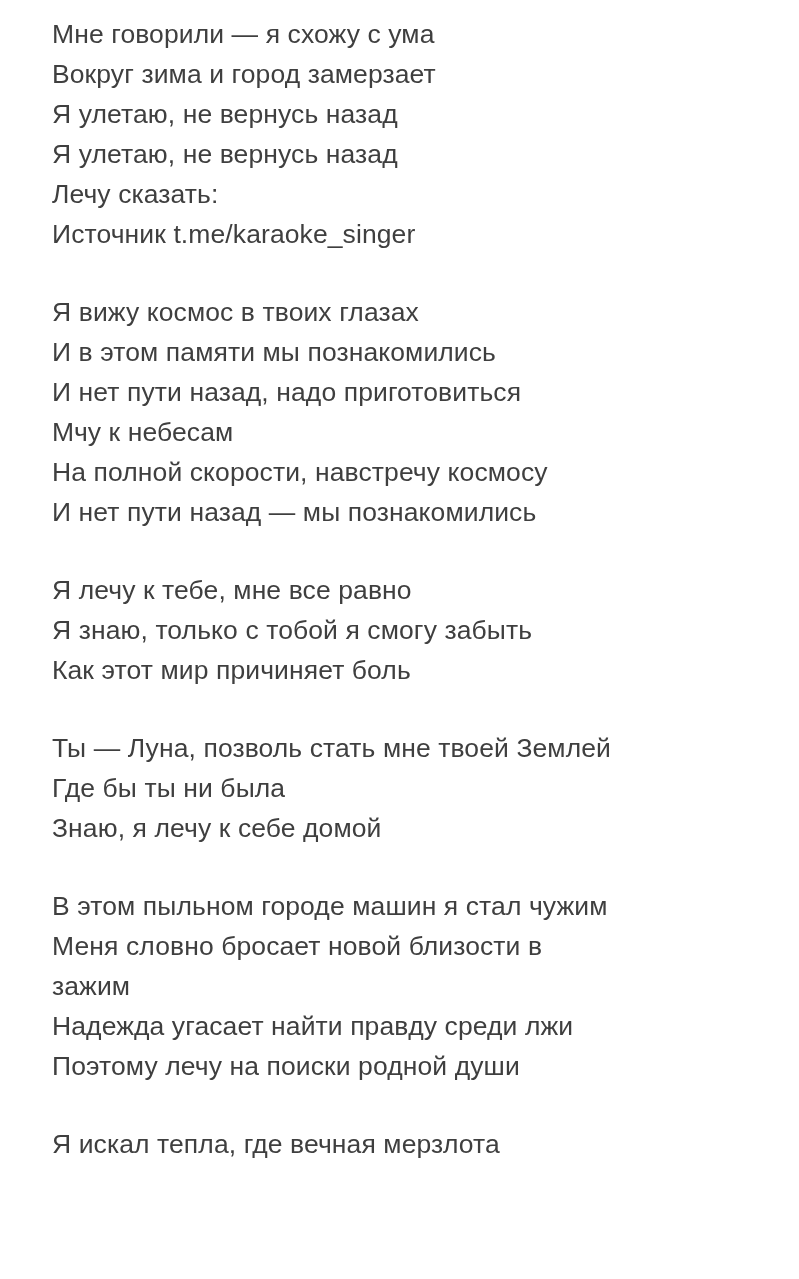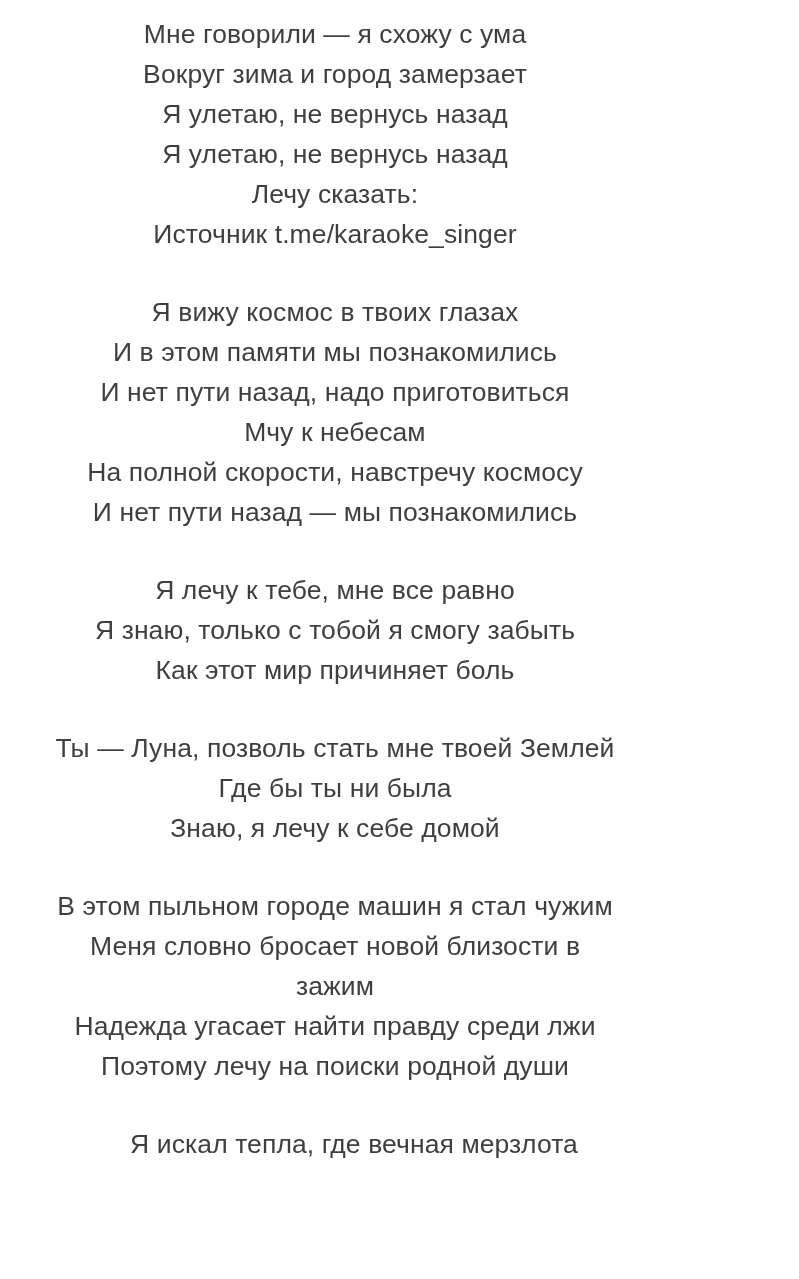--- a/index.html
+++ b/index.html
@@ -11,28 +11,26 @@
     width: 799px;
     height: 1279px;
     font-family: "Liberation Sans", sans-serif;
     color: #3c3c3c;
     overflow: hidden;
   }
   .lyrics-page {
     padding: 14px 30px 0 52px;
     box-sizing: border-box;
     width: 648px;
-    text-align: center;
   }
   .stanza {
     margin: 0 0 38px 0;
   }
   .stanza:last-child {
     margin-bottom: 0;
-    margin-left: 38px;
   }
   .line {
     font-size: 26.5px;
     line-height: 40px;
     letter-spacing: 0.1px;
     color: #3f3f3f;
     white-space: pre-wrap;
     word-break: break-word;
   }
 </style>

